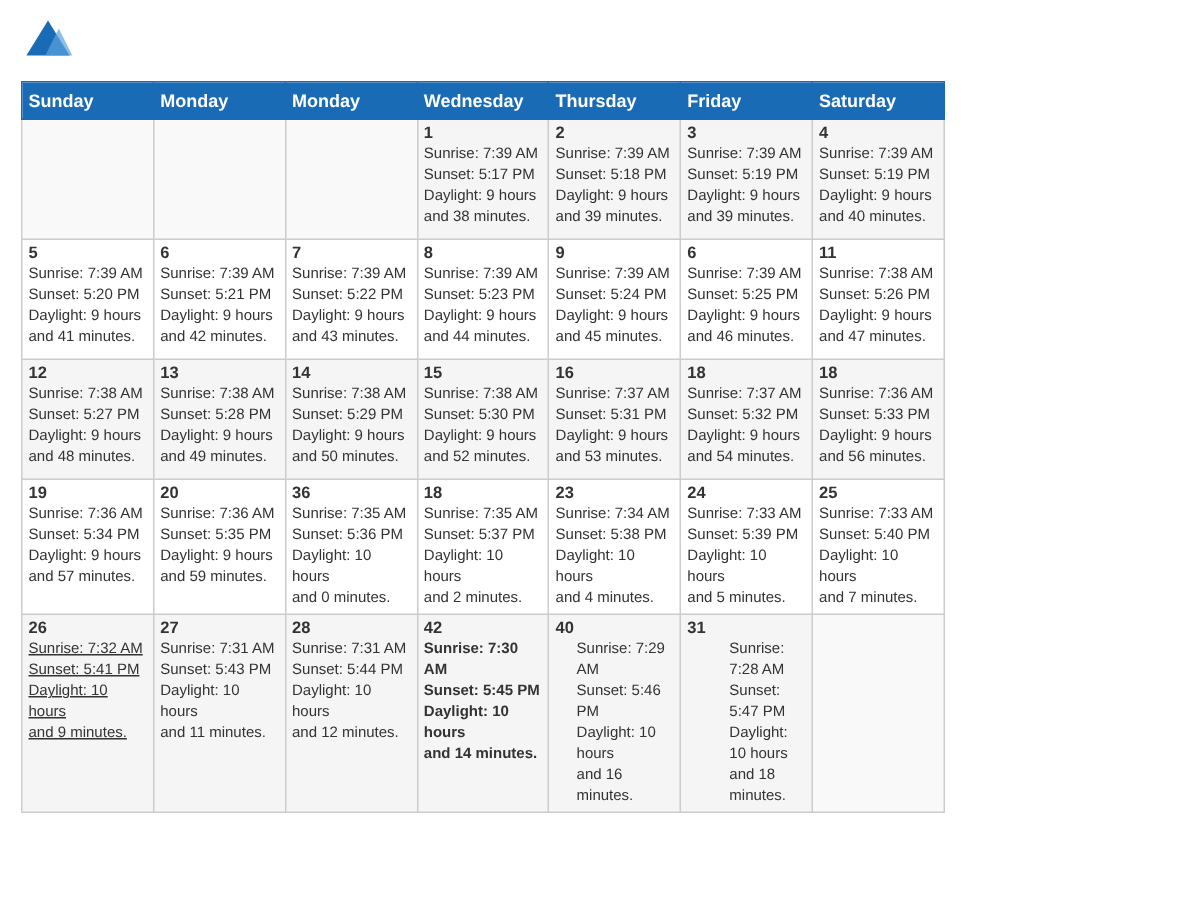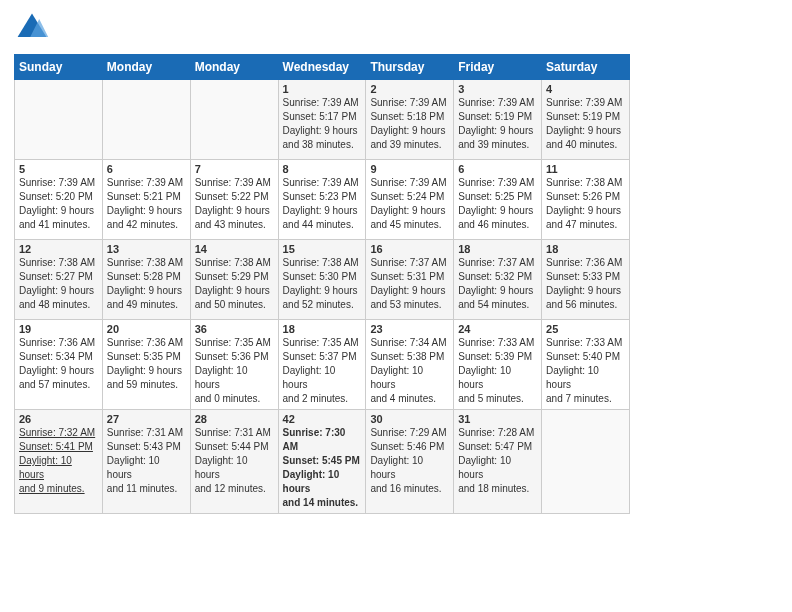--- a/index.html
+++ b/index.html
@@ -346,29 +346,29 @@
 and 12 minutes.</div>
           </td>
           <td>
             <span class="day-number">42</span>
             <div class="day-info" style="white-space: pre-line; font-weight: bold;">Sunrise: 7:30 AM
 Sunset: 5:45 PM
 Daylight: 10 hours
 and 14 minutes.</div>
           </td>
           <td>
-            <span class="day-number">30</span>
-            <div class="day-info" style="white-space: pre-line;">Sunrise: 7:29 AM
+            <span class="day-number">40</span>
+            <div class="day-info" style="white-space: pre-line; margin-left: 14px;">Sunrise: 7:29 AM
 Sunset: 5:46 PM
 Daylight: 10 hours
 and 16 minutes.</div>
           </td>
           <td>
             <span class="day-number">31</span>
-            <div class="day-info" style="white-space: pre-line;">Sunrise: 7:28 AM
+            <div class="day-info" style="white-space: pre-line; margin-left: 28px;">Sunrise: 7:28 AM
 Sunset: 5:47 PM
 Daylight: 10 hours
 and 18 minutes.</div>
           </td>
           <td class="empty-cell"></td>
         </tr>
       </tbody>
   </table>
 </div>
 

